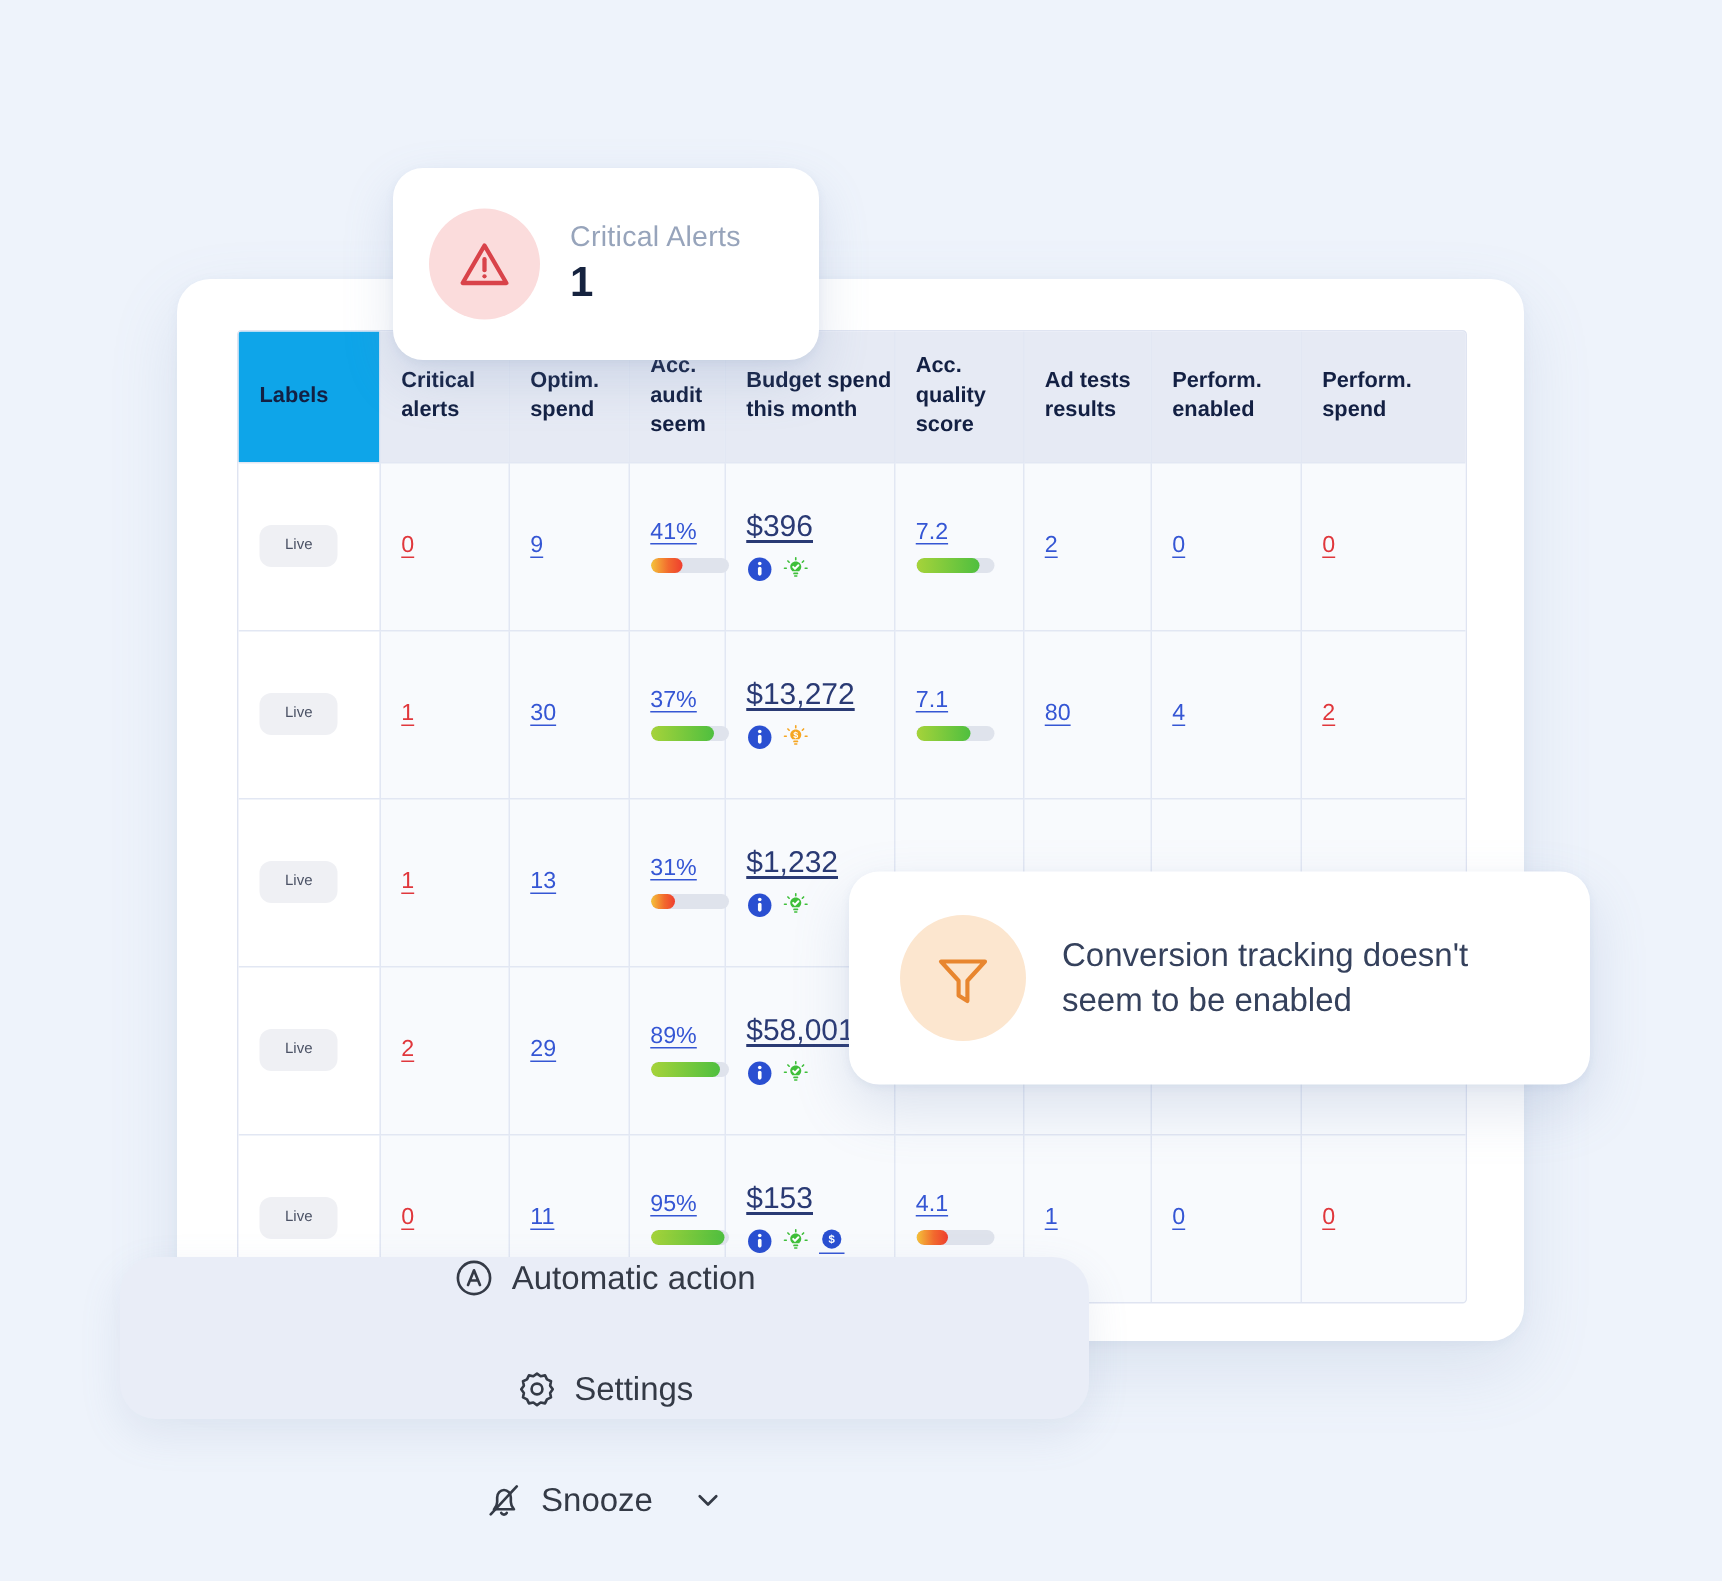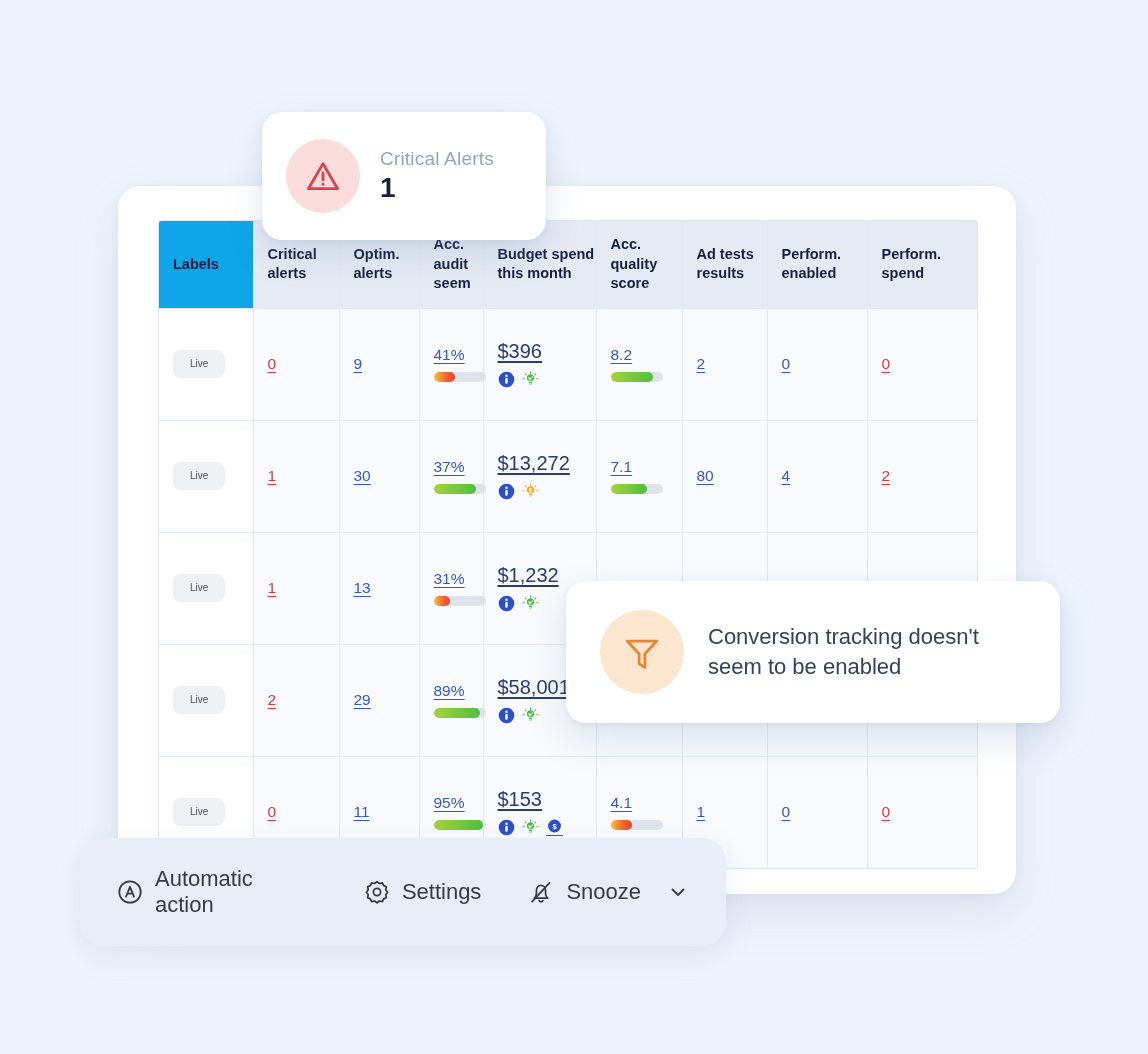--- a/index.html
+++ b/index.html
@@ -133,38 +133,39 @@
   .toolbar {
     position: absolute;
     left: 80px; top: 838px;
     width: 646px; height: 108px;
     background: #e9edf7;
     border-radius: 24px;
     display: flex; align-items: center;
     padding: 0 36px;
     gap: 46px;
     box-shadow: 0 10px 28px rgba(120,140,180,0.14);
+    flex-direction: column;
   }
   .tb-item { display: flex; align-items: center; gap: 11px; color: #343a46; font-size: 22px; }
   .tb-ico { display: flex; align-items: center; justify-content: center; }
 </style>
 </head>
 <body>
 
 <div id="root">
 
   <div class="main-card"></div>
 
   <div class="table-wrap">
     <table class="grid">
       <thead>
         <tr>
           <th class="col-labels" style="width:94px">Labels</th>
           <th style="width:86px">Critical alerts</th>
-          <th style="width:80px">Optim. alerts</th>
+          <th style="width:80px">Optim. spend</th>
           <th style="width:64px">Acc. audit seem</th>
           <th style="width:113px">Budget spend this month</th>
           <th style="width:86px">Acc. quality score</th>
           <th style="width:85px">Ad tests results</th>
           <th style="width:100px">Perform. enabled</th>
           <th style="width:112px">Perform. spend</th>
         </tr>
       </thead>
       <tbody id="tbody">
           <tr>
@@ -203,21 +204,21 @@
                       <rect x="9.6" y="15.1" width="4.8" height="1.7" rx=".8" fill="#3fbf3a"></rect>
                       <rect x="10.3" y="17.6" width="3.4" height="1.5" rx=".7" fill="#3fbf3a"></rect>
                       <path d="M9.6 9.8 l1.7 1.8 3.2-3.3" stroke="#fff" stroke-width="1.9" fill="none" stroke-linecap="round" stroke-linejoin="round"></path>
                     </svg>
                   </span>
                 </span>
               </span>
             </td>
             <td>
               <span class="cellstack">
-                <span class="num link">8.2</span>
+                <span class="num link">7.2</span>
                 <span class="bar">
                   <i class="fill-green" style="width:82%"></i>
                 </span>
               </span>
             </td>
             <td><span class="num link">2</span></td>
             <td><span class="num link">0</span></td>
             <td><span class="num red link">0</span></td>
           </tr>
           <tr>

